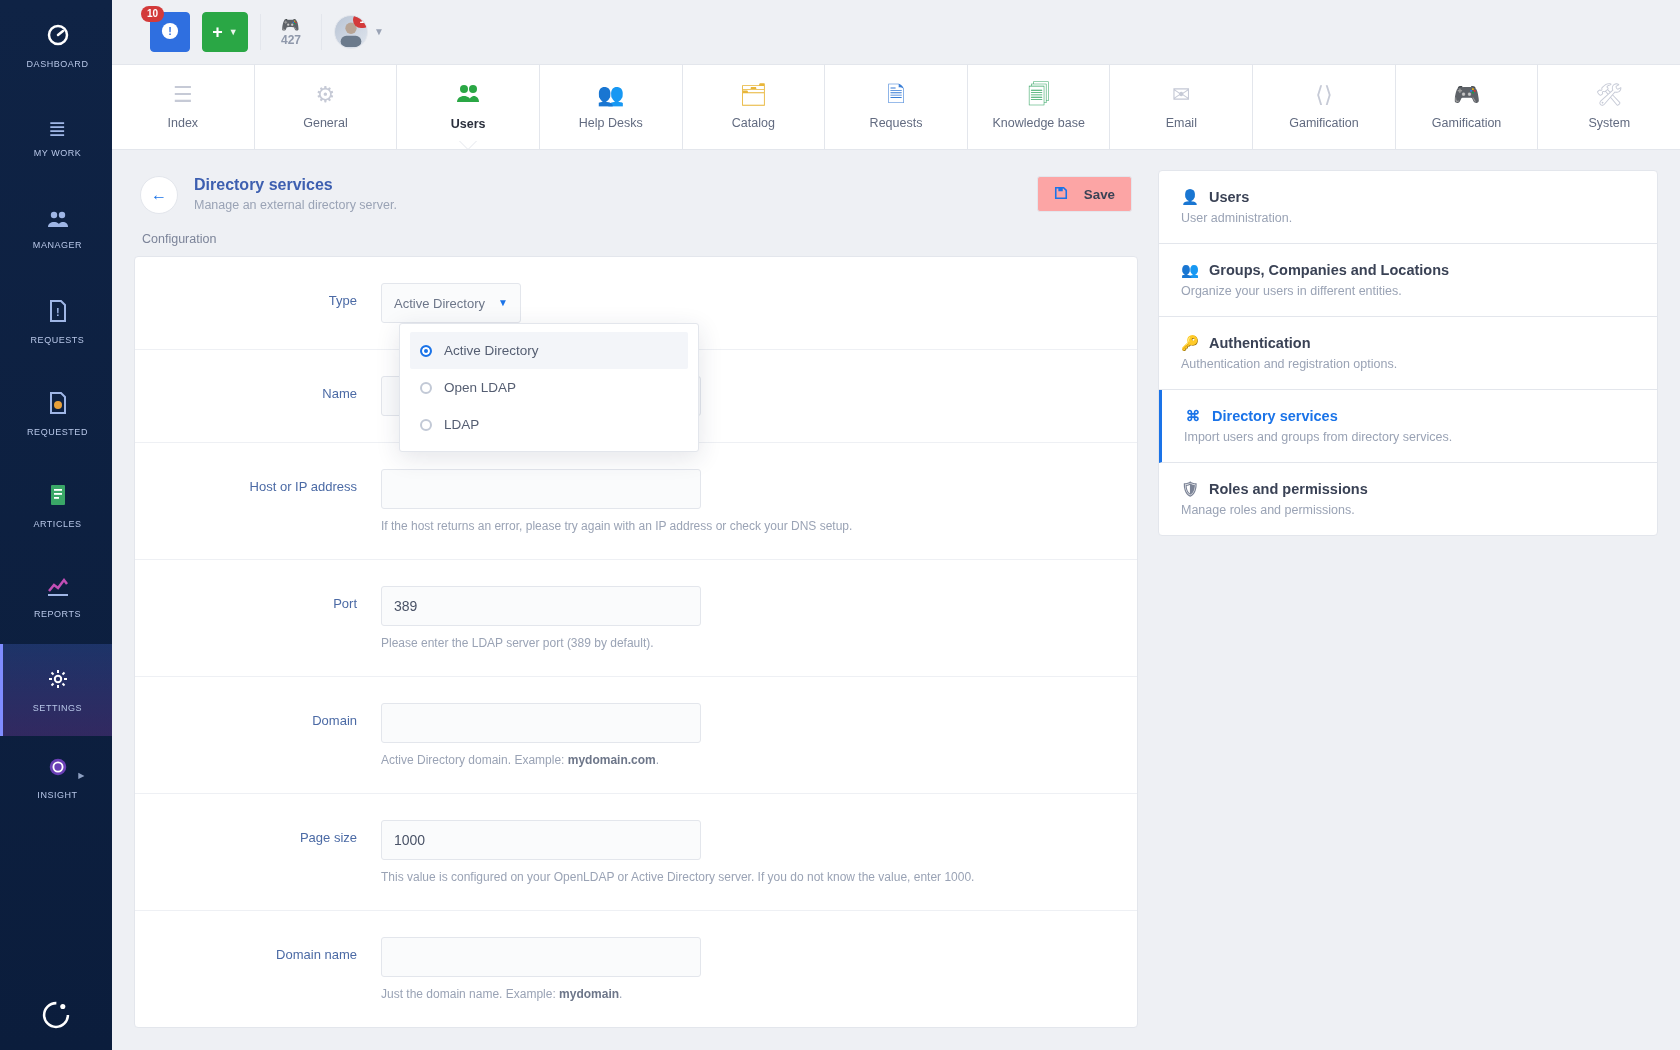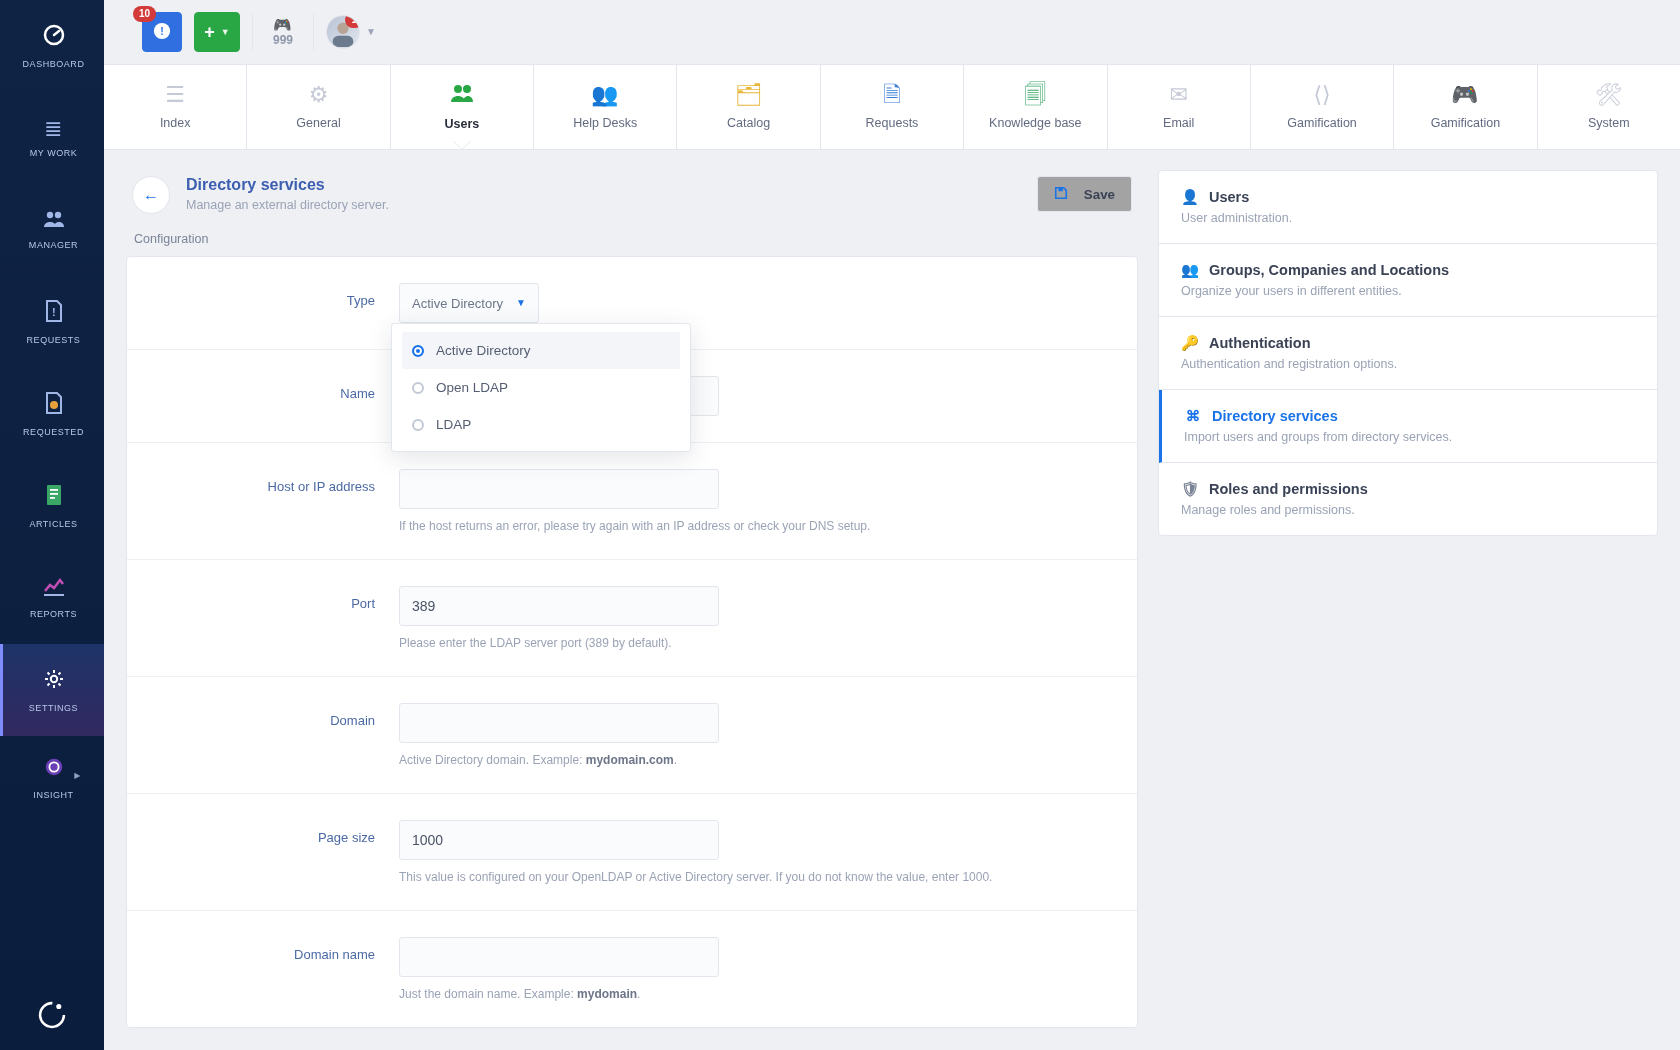--- a/index.html
+++ b/index.html
@@ -18,21 +18,21 @@
     --green:#2aa745;
     --red:#d33a3a;
     --blue-topnav:#2f6fe0;
   }
   *{box-sizing:border-box;}
   html,body{margin:0;padding:0;height:100%;font-family:"Helvetica Neue",Arial,sans-serif;color:var(--text);font-size:13px;}
   body{background:var(--page-bg);overflow:hidden;}
   #app{display:flex;width:1680px;height:1050px;position:relative;}
 
   
-  .rail{width:104px;background:linear-gradient(180deg,var(--sidebar-bg) 0%,var(--sidebar-bg2) 100%);display:flex;flex-direction:column;align-items:stretch;color:var(--sidebar-text);}
+  .rail{width:112px;background:linear-gradient(180deg,var(--sidebar-bg) 0%,var(--sidebar-bg2) 100%);display:flex;flex-direction:column;align-items:stretch;color:var(--sidebar-text);}
   .rail .rail-item{display:flex;flex-direction:column;align-items:center;justify-content:center;height:92px;cursor:pointer;border-left:3px solid transparent;font-size:9px;letter-spacing:.06em;}
   .rail .rail-item.active{background:linear-gradient(180deg,rgba(60,90,180,.35),rgba(120,60,160,.35));border-left-color:#7f8cff;}
   .rail .rail-item .ri-icon{font-size:22px;margin-bottom:8px;color:#9fb6e6;}
   .rail .rail-item.active .ri-icon{color:#fff;}
   .rail .rail-item .ri-label{color:#b8c7e8;}
   .rail .rail-spacer{flex:1;}
   .rail .logo{height:70px;display:flex;align-items:center;justify-content:center;}
   .rail .logo svg{width:34px;height:34px;}
 
   
@@ -74,28 +74,28 @@
   .content{flex:1;display:flex;gap:20px;padding:20px 22px;overflow:hidden;}
   .center{flex:1;min-width:0;}
   .right{width:500px;}
 
   
   .page-head{display:flex;align-items:flex-start;gap:16px;padding:6px 6px 14px 6px;}
   .back-circle{width:38px;height:38px;border-radius:50%;background:#fff;border:1px solid var(--border);display:flex;align-items:center;justify-content:center;color:var(--accent);cursor:pointer;font-size:16px;}
   .page-head h2{margin:0;font-size:16px;color:#3d5fb0;font-weight:600;}
   .page-head .sub{margin-top:4px;color:var(--text-muted);font-size:12.5px;}
   .page-head .spacer{flex:1;}
-  .btn-save{background:#a3a3a3;border:1px solid var(--border);border-radius:3px;padding:9px 16px;display:flex;align-items:center;gap:16px;cursor:pointer;color:#3a4255;font-weight:600;}
+  .btn-save{background:#fca5a5;border:1px solid var(--border);border-radius:3px;padding:9px 16px;display:flex;align-items:center;gap:16px;cursor:pointer;color:#3a4255;font-weight:600;}
   .btn-save .disk{color:var(--accent);}
   .section-label{color:#7c8499;font-size:12.5px;margin:4px 0 10px 8px;}
 
   
   .panel{background:var(--panel-bg);border:1px solid var(--border);border-radius:4px;}
   .form{padding:0;}
-  .form-row{display:flex;align-items:flex-start;padding:26px 38px;border-bottom:1px solid #eef0f4;gap:24px;position:relative;}
+  .form-row{display:flex;align-items:flex-start;padding:26px 12px;border-bottom:1px solid #eef0f4;gap:24px;position:relative;}
   .form-row:last-child{border-bottom:none;}
   .form-label{width:210px;text-align:right;color:#4b6aa5;font-size:13px;padding-top:10px;flex-shrink:0;}
   .form-field{flex:1;min-width:0;}
   .text-input{width:320px;height:40px;border:1px solid var(--border);border-radius:3px;background:#fafbfc;padding:0 12px;font-size:14px;color:var(--text);outline:none;}
   .help{margin-top:10px;color:var(--text-muted);font-size:12px;}
   .help b{color:#6d7689;font-weight:600;}
 
   
   .select{width:140px;height:40px;border:1px solid var(--border);border-radius:3px;background:#fafbfc;display:flex;align-items:center;padding:0 12px;gap:8px;cursor:pointer;color:#6d7689;font-size:13px;}
   .select .caret{margin-left:auto;color:var(--accent);font-size:10px;}
@@ -230,21 +230,21 @@
               </svg>
           </span>
         </div>
         <div class="icon-btn green">
           <span class="glyph" style="font-size:18px;font-weight:700;">+</span>
           <span class="caret glyph">▼</span>
         </div>
         <div class="divider-v"></div>
         <div class="points">
           <span class="controller glyph">🎮</span>
-          <span class="value">999</span>
+          <span class="value">427</span>
         </div>
         <div class="divider-v"></div>
         <div class="avatar-wrap">
           <div class="avatar">
             <span class="badge">1</span>
             <svg viewBox="0 0 34 34">
                 <circle cx="17" cy="13" r="6" fill="#b7a495"></circle>
                 <rect x="6" y="21" width="22" height="12" rx="6" fill="#6b7a8c"></rect>
               </svg>
           </div>

